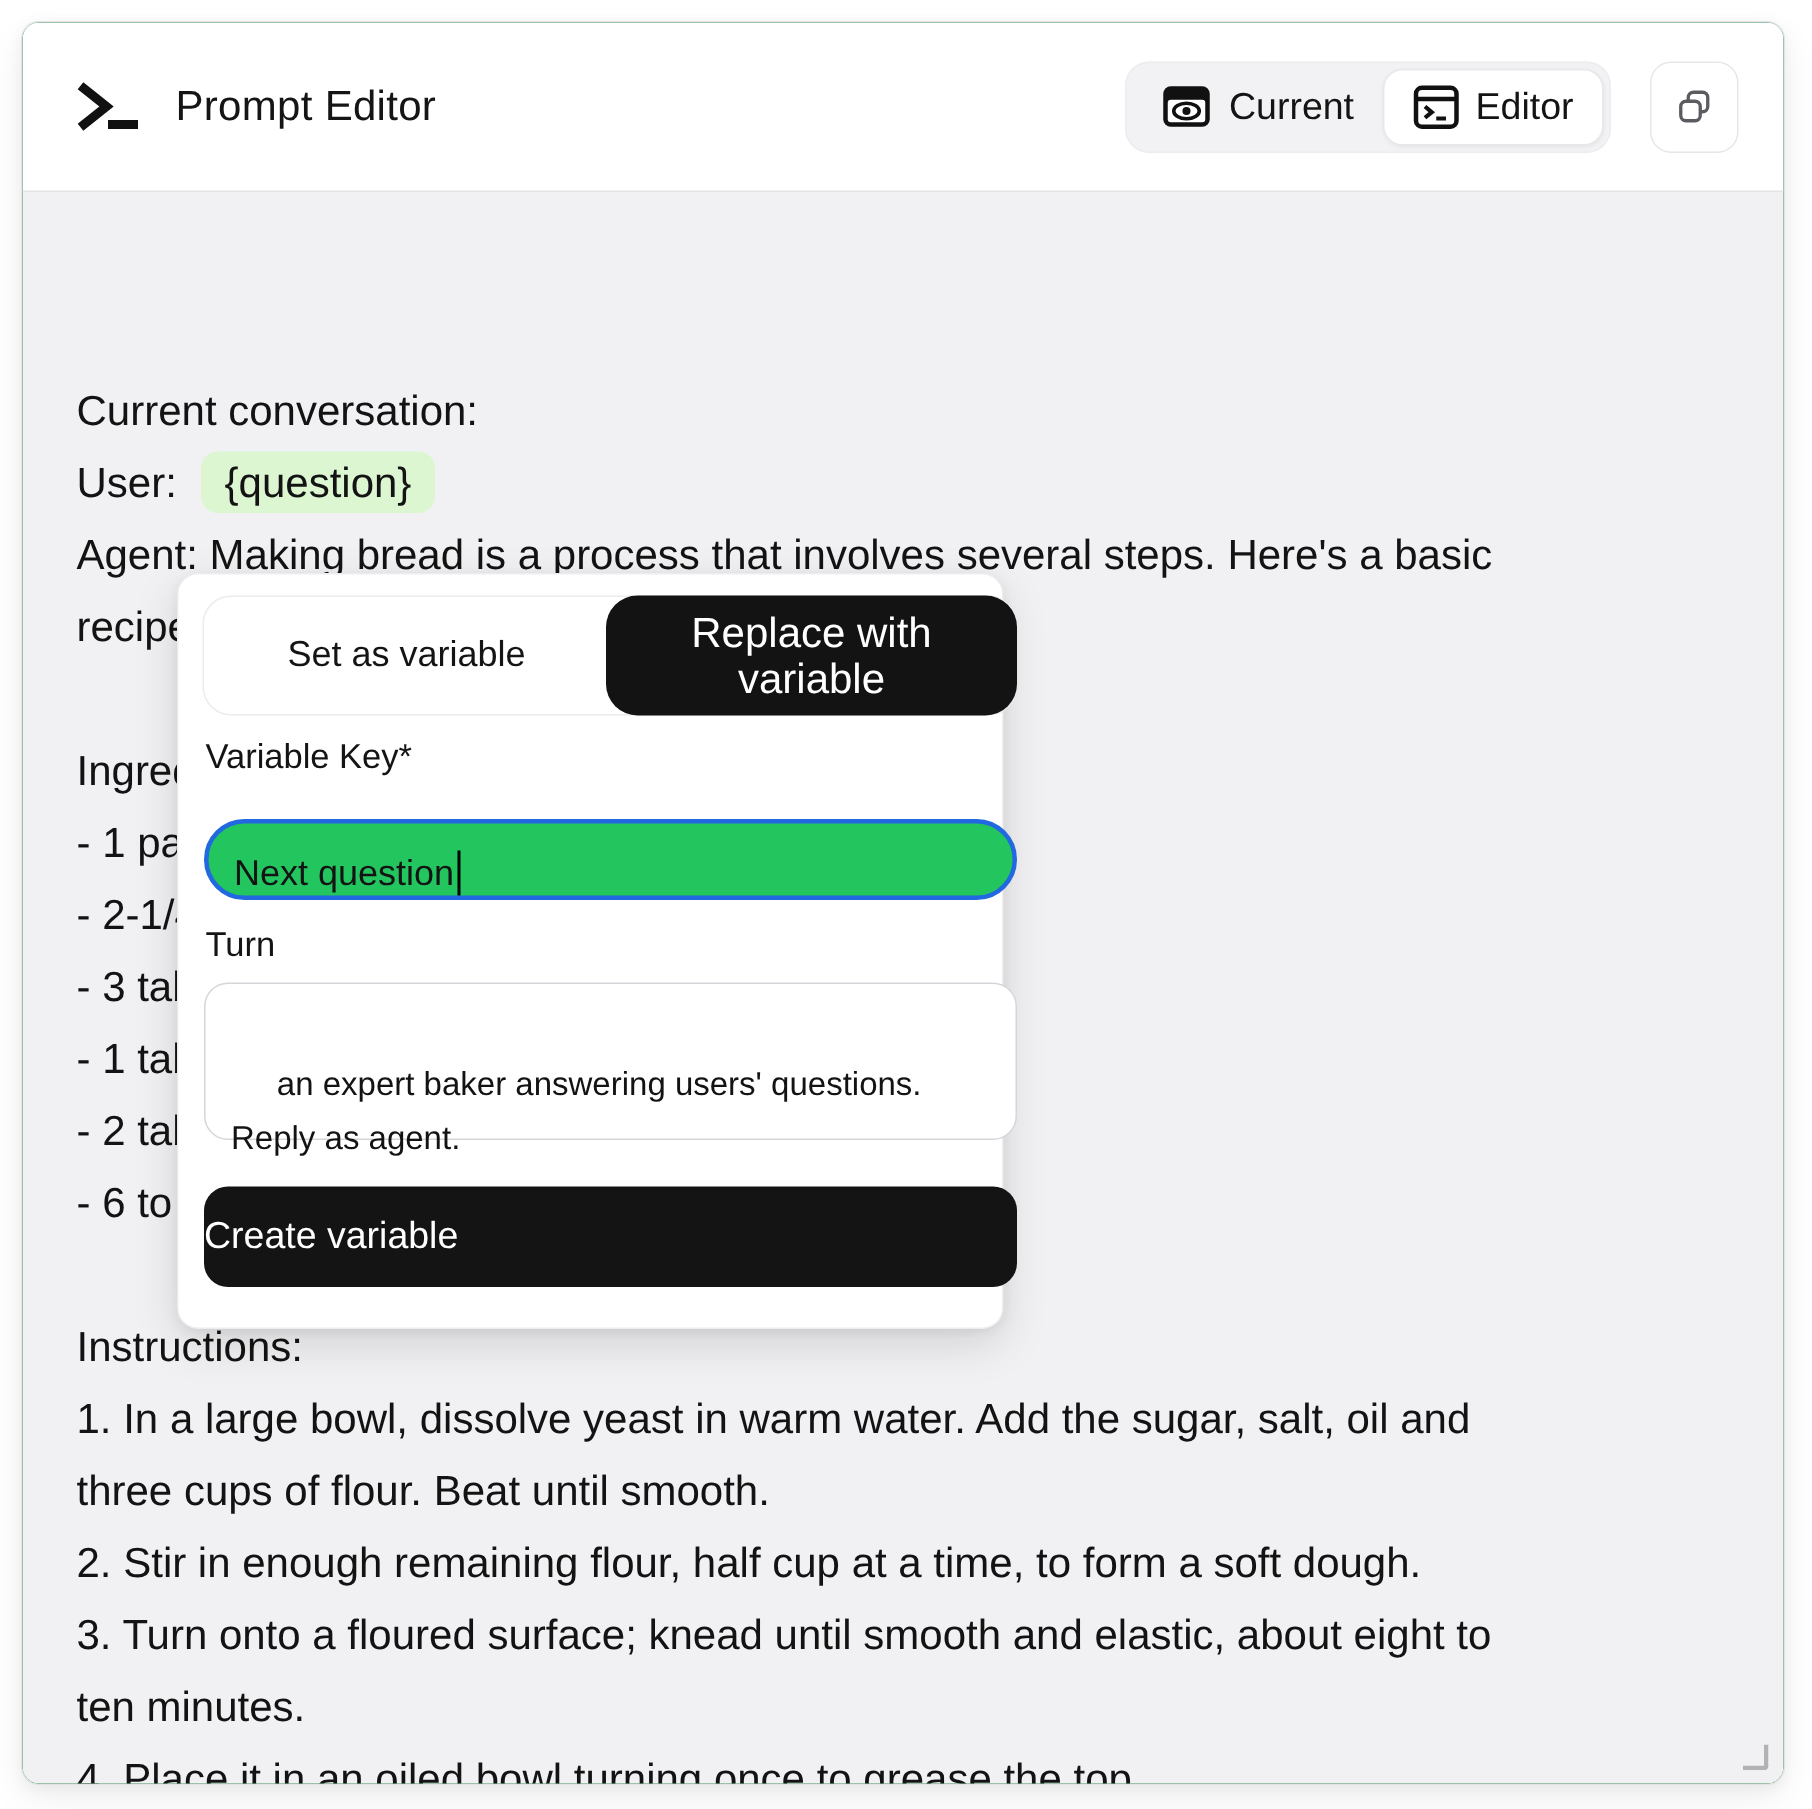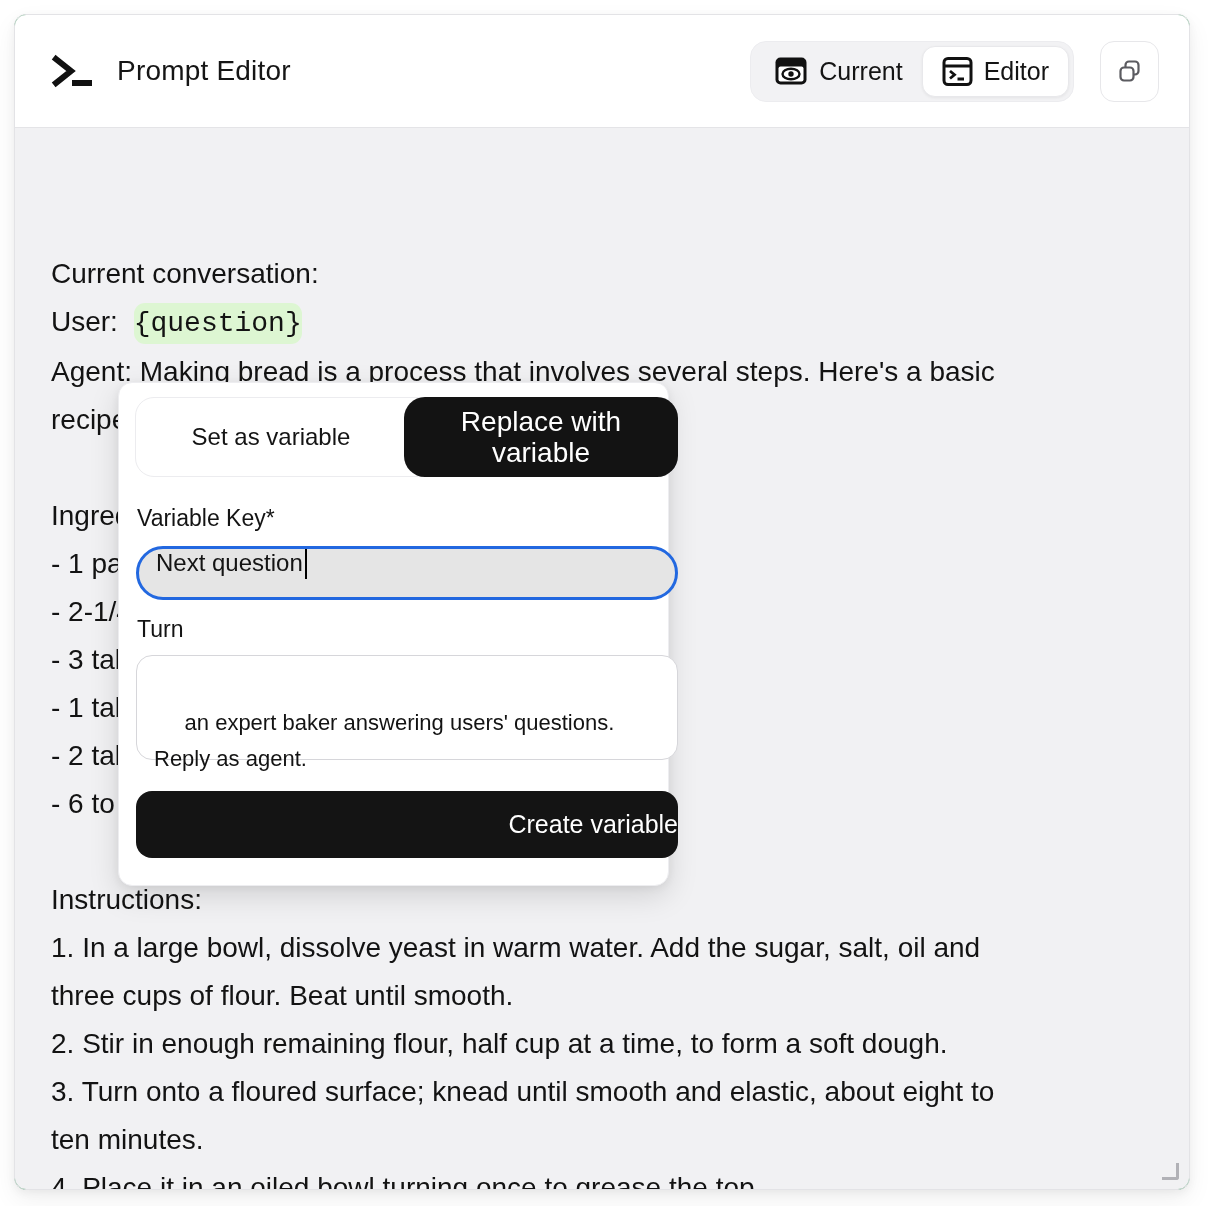--- a/index.html
+++ b/index.html
@@ -18,49 +18,49 @@
   .seg { display:flex; align-items:center; gap:11px; height:51px; padding:0 19px;
     font-size:25px; color:#141414; border-radius:13px; cursor:pointer; white-space:nowrap; }
   .seg.active { background:#ffffff; border:1px solid #e8e8eb; box-shadow:0 1px 3px rgba(0,0,0,.06); }
   .copy-btn { margin-left:26px; width:59px; height:61px; background:#fff;
     border:1px solid #e7e7ea; border-radius:14px; display:flex; align-items:center;
     justify-content:center; cursor:pointer; }
   
   .content { position:absolute; left:0; top:113px; right:0; bottom:0; background:#f1f1f3; }
   .prompt { position:absolute; left:36px; top:122px; width:1122px;
     font-size:28px; line-height:48px; color:#131313; white-space:pre-line; }
-  .hl { background:#ddf6d2; border-radius:11px; padding:5px 0; margin-left:8px;font-family:Liberation Mono, monospace; }
+  .hl { background:#ddf6d2; border-radius:11px; padding:5px 16px; margin-left:8px; }
   .corner-grip { position:absolute; right:10px; bottom:9px; width:17px; height:17px;
     border-right:3.5px solid #b1b1b6; border-bottom:3.5px solid #b1b1b6;
     border-bottom-right-radius:3px; }
   
   .popover { position:absolute; left:118px; top:382px; width:551px; height:504px;
     background:#ffffff; border:1px solid #ededf0; border-radius:14px; z-index:5;
     box-shadow:0 10px 30px rgba(0,0,0,.13), 0 2px 8px rgba(0,0,0,.06); }
   .tabs { position:absolute; left:16px; top:14px; width:543px; height:80px;
     border:1.5px solid #ececef; border-radius:19px; background:#fff; }
   .tab-off { position:absolute; left:0; top:0; bottom:0; width:270px; display:flex;
     align-items:center; justify-content:center; font-size:24px; color:#141414; cursor:pointer; }
   .tab-on { position:absolute; right:-1px; top:-1px; bottom:-1px; width:274px;
     background:#131313; color:#fff; border-radius:21px; display:flex; align-items:center;
     justify-content:center; font-size:28px; line-height:31px; cursor:pointer; }
   .tab-on span { display:block; width:175px; text-align:center; }
   .pop-label { position:absolute; left:18px; font-size:23px; color:#141414; }
   .key-input { position:absolute; left:17px; top:163px; width:542px; height:54px;
-    background:#e5e5e5; border:3.5px solid #2268e0; border-radius:27px; display:flex;
-    align-items:flex-start; padding:0 17px; font-size:24px; cursor:text; }
+    background:#22c55e; border:3.5px solid #2268e0; border-radius:27px; display:flex;
+    align-items:flex-end; padding:0 17px; font-size:24px; cursor:text; }
   .caret { width:2.5px; height:30px; background:#000; margin-left:2px; }
   .value-area { position:absolute; left:17px; top:272px; width:542px; height:105px;
     background:#fff; border:1.5px solid #d6d6da; border-radius:16px;
     padding:13px 14px 0 17px; font-size:22px; line-height:36px; white-space:pre-wrap;
     color:#131313; cursor:text; }
   .ta-grip { position:absolute; right:5px; bottom:5px; width:16px; height:16px; cursor:nwse-resize; }
   .create-btn { position:absolute; left:17px; top:408px; width:542px; height:67px;
     background:#141414; color:#ffffff; border-radius:16px; display:flex; align-items:center;
-    justify-content:flex-end; font-size:25px; font-weight:500; cursor:pointer; }
+    justify-content:flex-start; font-size:25px; font-weight:500; cursor:pointer; }
   svg { display:block; }
 </style>
 </head>
 <body>
 
 <div class="card">
 
   <div class="header">
     <span class="term-icon">
       <svg viewBox="0 0 44 38" width="44" height="38">
@@ -135,21 +135,21 @@
 
   <div class="tabs">
     <div class="tab-off">
       <span>Set as variable</span>
     </div>
     <div class="tab-on">
       <span>Replace with variable</span>
     </div>
   </div>
 
-  <div class="pop-label" style="top:122px;text-align:center;">Variable Key*</div>
+  <div class="pop-label" style="top:108px;text-align:center;">Variable Key*</div>
   <div class="key-input">
     <span>Next question</span>
     <span class="caret"></span>
   </div>
 
   <div class="pop-label" style="top:233px;">Turn</div>
   <div class="value-area">
     <span> an expert baker answering users' questions.
 Reply as agent.</span>
     <span class="ta-grip">

